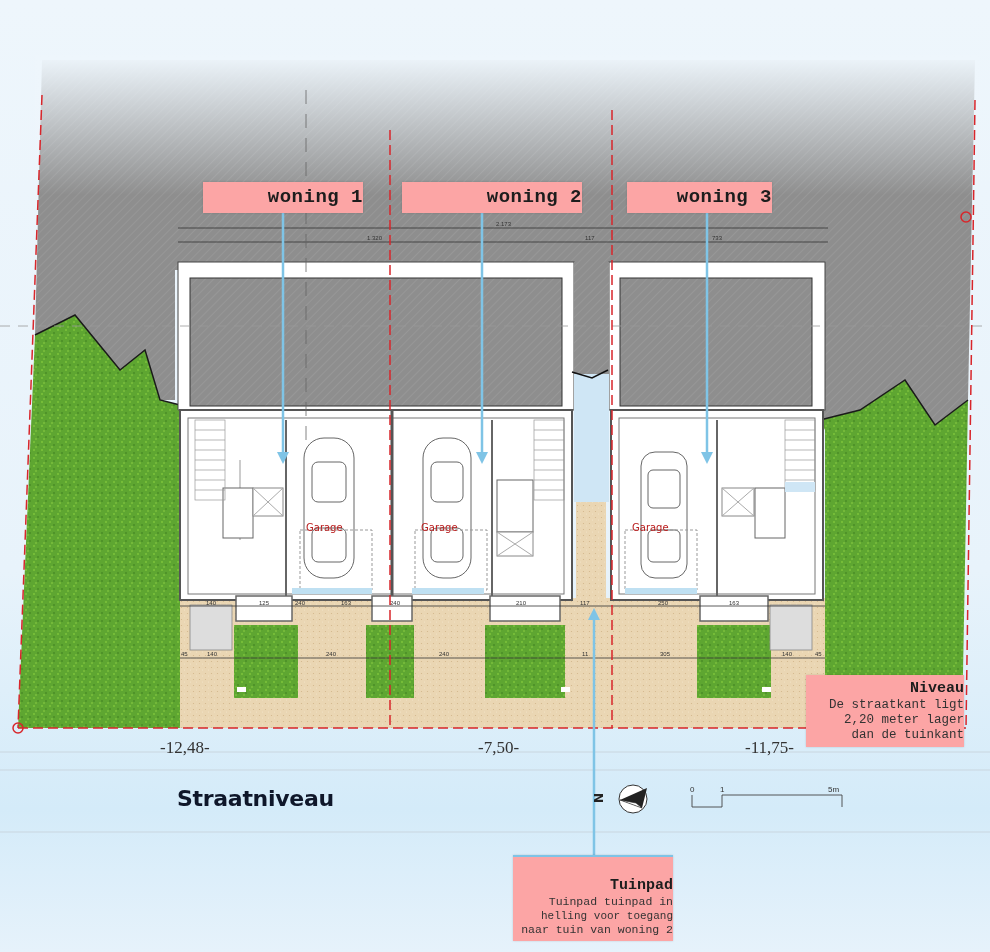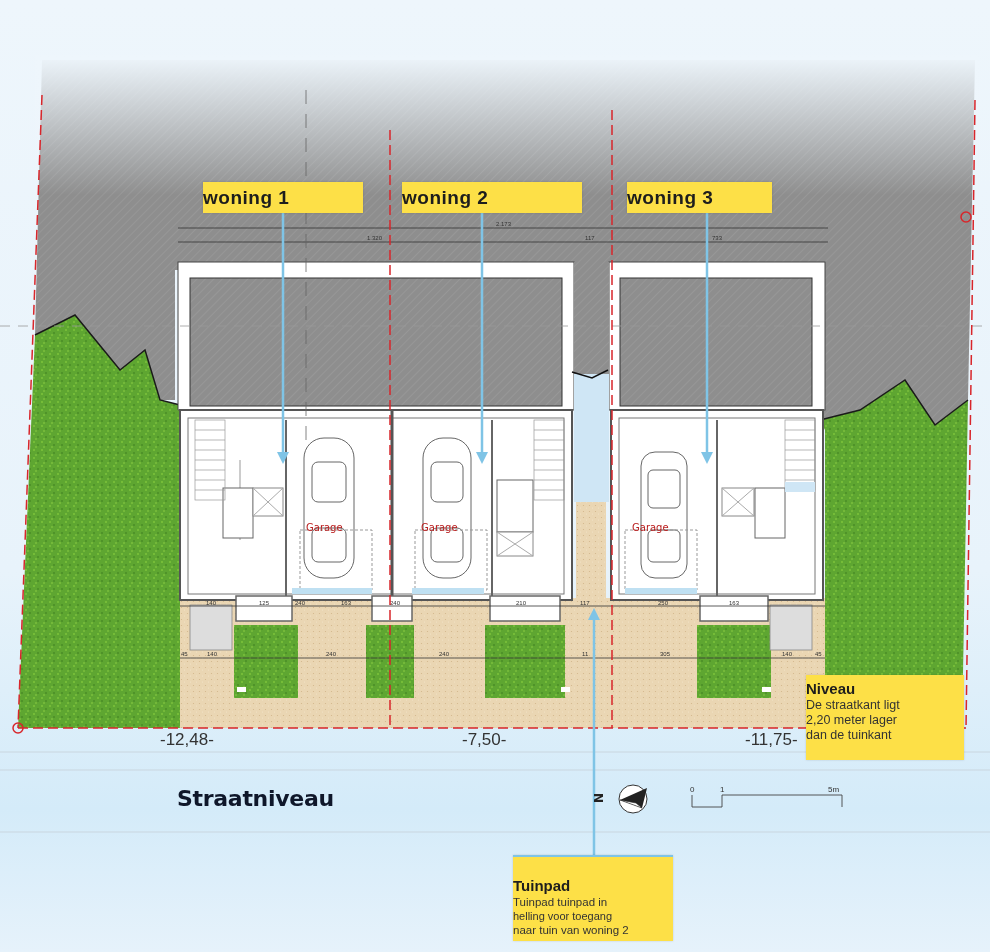--- a/index.html
+++ b/index.html
@@ -1,26 +1,26 @@
 <!DOCTYPE html>
 <html><head>
 <meta charset="utf-8">
 <style>
   html,body{margin:0;padding:0;}
   body{width:990px;height:952px;position:relative;overflow:hidden;
        background:linear-gradient(180deg,#eef6fc 0%,#e8f3fb 60%,#d4ebf9 85%,#e6f2fb 100%);
        font-family:"Liberation Sans",sans-serif;}
   .abs{position:absolute;}
   svg{position:absolute;left:0;top:0;}
-  .label-box{position:absolute;background:#fde047;text-align:left;color:#222;
-             font-family:Liberation Sans, sans-serif;box-shadow:0 0 2px rgba(0,0,0,.15);}
+  .label-box{position:absolute;background:#fca5a5;text-align:right;color:#222;
+             font-family:Liberation Mono, monospace;box-shadow:0 0 2px rgba(0,0,0,.15);}
   .woning{top:182px;height:31px;font-weight:bold;font-size:19px;line-height:31px;letter-spacing:.5px;color:#1d1d1d;}
   .note-title{font-weight:bold;font-size:15px;line-height:18px;color:#1d1d1d;}
   .note-body{font-size:12.5px;line-height:15px;color:#333;}
-  .level{position:absolute;font-family:Liberation Sans, sans-serif;font-size:17px;color:#333;}
+  .level{position:absolute;font-family:Liberation Serif, serif;font-size:17px;color:#333;margin-top:8px;}
   .straat{position:absolute;left:177px;top:786px;font-family:"DejaVu Sans",sans-serif;font-weight:bold;
           font-size:22px;color:#0f172a;letter-spacing:-.3px;}
   .garage{position:absolute;font-family:"DejaVu Sans",sans-serif;font-size:10px;color:#b91c1c;margin-top:12px;}
   .tiny{font-family:"Liberation Sans",sans-serif;font-size:6px;fill:#333;}
   .scale-t{position:absolute;font-family:"Liberation Sans",sans-serif;font-size:8px;color:#333;}
 </style>
 </head>
 <body>
 
 <div class="abs" style="left:0;top:0;width:990px;height:952px;">
@@ -242,32 +242,32 @@
 
 <div class="label-box woning" style="left:203px;width:160px;">woning 1</div>
 <div class="label-box woning" style="left:402px;width:180px;">woning 2</div>
 <div class="label-box woning" style="left:627px;width:145px;">woning 3</div>
 
 <div class="garage" style="left:306px;top:510px;">Garage</div>
 <div class="garage" style="left:421px;top:510px;">Garage</div>
 <div class="garage" style="left:632px;top:510px;">Garage</div>
 
 <div class="level" style="left:160px;top:730px;">-12,48-</div>
-<div class="level" style="left:462px;top:730px;">-7,50-</div>
+<div class="level" style="left:478px;top:730px;">-7,50-</div>
 <div class="level" style="left:745px;top:730px;">-11,75-</div>
 
 <div class="straat">Straatniveau</div>
 
 <div class="abs" style="left:593px;top:791px;font-family:'DejaVu Sans',sans-serif;font-weight:bold;font-size:12px;color:#222;transform:rotate(90deg);">N</div>
 
 <div class="scale-t" style="left:690px;top:785px;">0</div>
 <div class="scale-t" style="left:720px;top:785px;">1</div>
 <div class="scale-t" style="left:828px;top:785px;">5m</div>
 
-<div class="label-box" style="left:806px;top:675px;width:158px;padding:5px 0 17px;">
+<div class="label-box" style="left:806px;top:675px;width:158px;padding:5px 0 4px;">
   <div class="note-title">Niveau</div>
   <div class="note-body">De straatkant ligt</div>
   <div class="note-body">2,20 meter lager</div>
   <div class="note-body">dan de tuinkant</div>
 </div>
 
 <div class="label-box" style="left:513px;top:855px;width:160px;padding:20px 0 4px;border-top:2px solid #7fc4e6;">
   <div class="note-title">Tuinpad</div>
   <div class="note-body" style="font-size:11.5px;line-height:14px;">Tuinpad tuinpad in</div>
   <div class="note-body" style="font-size:11px;line-height:14px;">helling voor toegang</div>

